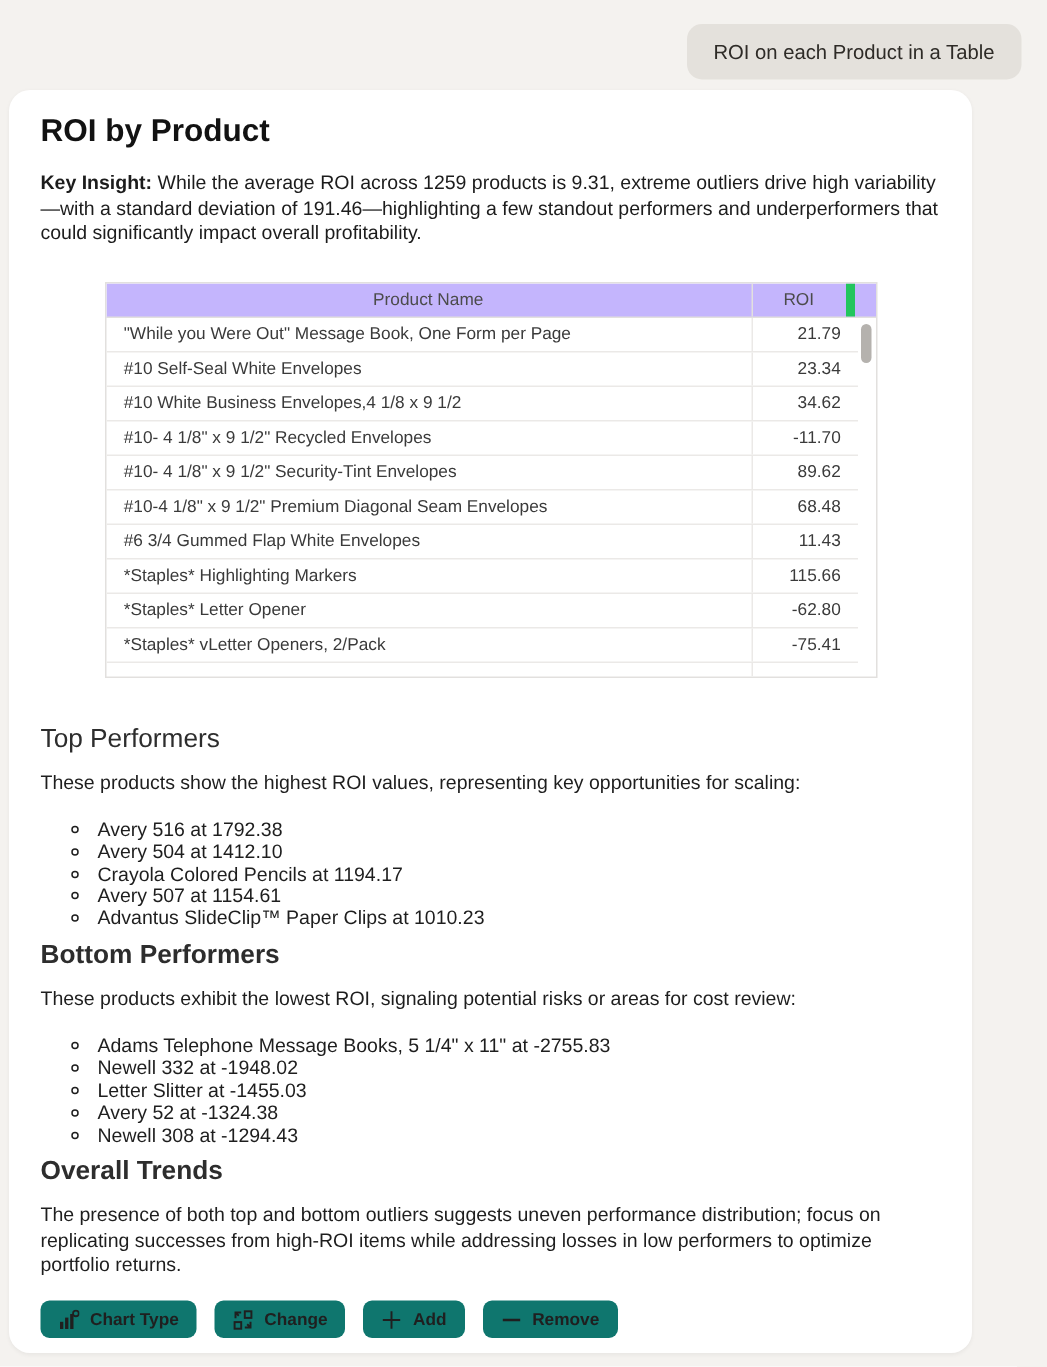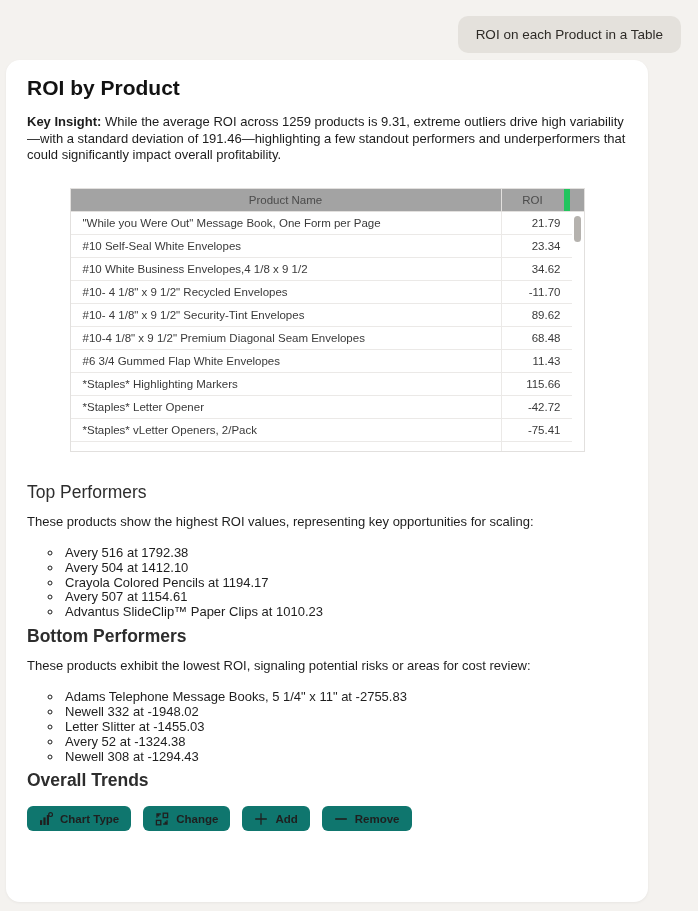--- a/index.html
+++ b/index.html
@@ -34,21 +34,21 @@
   p.insight b { font-weight: bold; }
 
   
   .table-wrap {
     width: 515px; height: 264px;
     margin: 0 auto;
     border: 1px solid #e2e0de;
     overflow: hidden;
     background: #ffffff;
   }
-  .t-header { display: flex; height: 23px; background: #a3a3a3; border-bottom: 1px solid #e2e0de; }
+  .t-header { display: flex; height: 23px; background: #c4b5fd; border-bottom: 1px solid #e2e0de; }
   .t-header .th { font-size: 11.5px; color: #4b4b4b; line-height: 22px; text-align: center; }
   .th.name { width: 431px; border-right: 1px solid #e2e0de; }
   .th.roi  { width: 68px;  border-right: 6px solid #22c55e; }
   .th.gutter { flex: 1; }
   .t-body { position: relative; }
   .t-row { display: flex; width: 501px; height: 23px; border-bottom: 1px solid #ebe9e7; }
   .t-row .td { font-size: 11.5px; color: #3a3a3a; line-height: 22px; white-space: nowrap; overflow: hidden; }
   .td.name { width: 431px; padding-left: 12px; border-right: 1px solid #ebe9e7; }
   .td.roi  { width: 69px; padding-right: 10px; text-align: right; }
   .t-row.partial { height: 9px; border-bottom: none; }
@@ -132,21 +132,21 @@
       <div class="t-row">
         <div class="td name">#6 3/4 Gummed Flap White Envelopes</div>
         <div class="td roi">11.43</div>
       </div>
       <div class="t-row">
         <div class="td name">*Staples* Highlighting Markers</div>
         <div class="td roi">115.66</div>
       </div>
       <div class="t-row">
         <div class="td name">*Staples* Letter Opener</div>
-        <div class="td roi">-42.72</div>
+        <div class="td roi">-62.80</div>
       </div>
       <div class="t-row">
         <div class="td name">*Staples* vLetter Openers, 2/Pack</div>
         <div class="td roi">-75.41</div>
       </div>
       <div class="t-row partial">
         <div class="td name"></div>
         <div class="td roi"></div>
       </div>
       <div class="scroll-thumb"></div>
@@ -167,20 +167,21 @@
   <p class="intro">These products exhibit the lowest ROI, signaling potential risks or areas for cost review:</p>
   <ul class="perf-list">
     <li>Adams Telephone Message Books, 5 1/4" x 11" at -2755.83</li>
     <li>Newell 332 at -1948.02</li>
     <li>Letter Slitter at -1455.03</li>
     <li>Avery 52 at -1324.38</li>
     <li>Newell 308 at -1294.43</li>
   </ul>
 
   <h2 class="section tight">Overall Trends</h2>
+  <p class="intro">The presence of both top and bottom outliers suggests uneven performance distribution; focus on replicating successes from high-ROI items while addressing losses in low performers to optimize portfolio returns.</p>
 
   <div class="toolbar">
     <button class="chip">
       <span class="ic">
         <svg viewBox="0 0 14 14">
             <rect x="1" y="8.2" width="2.2" height="4.8" fill="currentColor"></rect>
             <rect x="4.4" y="5.4" width="2.2" height="7.6" fill="currentColor"></rect>
             <rect x="7.8" y="3" width="2.2" height="10" fill="currentColor"></rect>
             <circle cx="11.6" cy="2.6" r="1.9" fill="none" stroke="currentColor" stroke-width="1.2"></circle>
           </svg>

